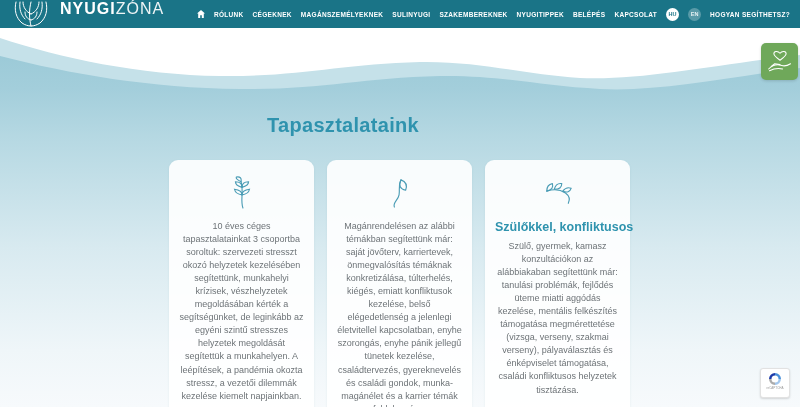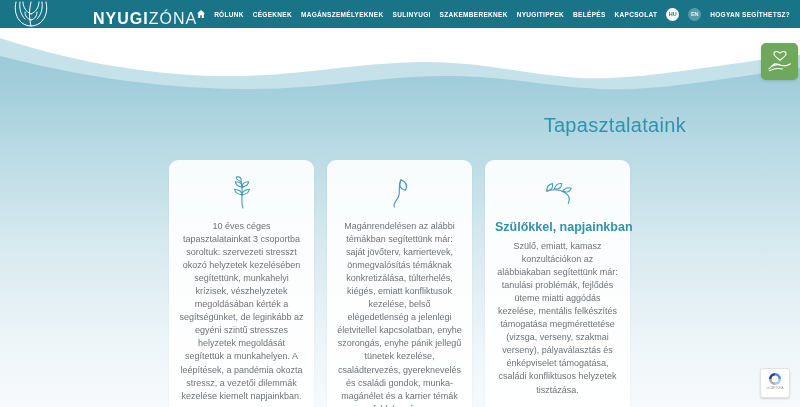--- a/index.html
+++ b/index.html
@@ -10,21 +10,21 @@
     position:relative;
   }
 
   
   .header {
     position:absolute; top:0; left:0; width:800px; height:28px;
     background:#1a7487;
     display:flex; align-items:center;
     z-index:10;
   }
-  .logo { display:flex; align-items:flex-end; margin-left:8px;gap:33px; }
+  .logo { display:flex; align-items:flex-start; margin-left:8px; }
   .logo-icon { width:46px; height:28px; flex:0 0 auto; }
   .logo-text { color:#ffffff; font-size:16px; letter-spacing:1px; margin-left:6px; white-space:nowrap; }
   .logo-text b { font-weight:700; }
   .logo-text span { font-weight:300; opacity:.92; }
 
   .nav {
     margin-left:auto; margin-right:10px;
     display:flex; align-items:center; gap:9px;
   }
   .nav-item {
@@ -45,22 +45,22 @@
   .hero {
     position:absolute; top:28px; left:0; width:800px; height:379px;
     background:linear-gradient(180deg,
       #96c7d5 0%, #a3cedb 16%, #b7d9e3 30%,
       #d8eaf0 58%, #eff6f9 85%, #f7fafc 100%);
   }
   .wave-svg { position:absolute; top:0; left:0; width:800px; height:95px; display:block; }
 
   .hero-title {
     position:absolute; top:86px; left:0; width:686px;
-    text-align:right;
-    color:#2f93ae; font-size:20px; font-weight:400;
+    text-align:center;
+    color:#2f93ae; font-size:20px; font-weight:700;
     letter-spacing:.3px;
   }
 
   
   .cards {
     position:absolute; top:132px; left:169px;
     display:flex; gap:13px;
   }
   .card {
     width:145px; min-height:280px;
@@ -174,22 +174,22 @@
       <p class="card-text">Magánrendelésen az alábbi témákban segítettünk már: saját jövőterv, karriertevek, önmegvalósítás témáknak konkretizálása, túlterhelés, kiégés, emiatt konfliktusok kezelése, belső elégedetlenség a jelenlegi életvitellel kapcsolatban, enyhe szorongás, enyhe pánik jellegű tünetek kezelése, családtervezés, gyereknevelés és családi gondok, munka-magánélet és a karrier témák feldolgozása.</p>
     </div>
 
     <div class="card">
       <svg class="card-icon" viewBox="0 0 32 36" fill="none" stroke="#4a9cb5" stroke-width="1.2" stroke-linecap="round">
         <path d="M4 16 C10 14 18 14 24 18 C28 21 29 25 27 29"></path>
         <path d="M4 16 q0 -7 6 -8 q2 6 -6 8"></path>
         <path d="M12 14 q2 -7 8 -6 q0 6 -8 6"></path>
         <path d="M21 16 q4 -5 9 -3 q-2 6 -9 3"></path>
       </svg>
-      <h2 class="card-title">Szülőkkel, napjainkban</h2>
-      <p class="card-text">Szülő, emiatt, kamasz konzultációkon az alábbiakaban segítettünk már: tanulási problémák, fejlődés üteme miatti aggódás kezelése, mentális felkészítés támogatása megmérettetése (vizsga, verseny, szakmai verseny), pályaválasztás és énképviselet támogatása, családi konfliktusos helyzetek tisztázása.</p>
+      <h2 class="card-title">Szülőkkel, konfliktusos</h2>
+      <p class="card-text">Szülő, gyermek, kamasz konzultációkon az alábbiakaban segítettünk már: tanulási problémák, fejlődés üteme miatti aggódás kezelése, mentális felkészítés támogatása megmérettetése (vizsga, verseny, szakmai verseny), pályaválasztás és énképviselet támogatása, családi konfliktusos helyzetek tisztázása.</p>
     </div>
 
   </div>
 </section>
 
 <div class="help-badge">
   <svg viewBox="0 0 32 32" fill="none" stroke="#ffffff" stroke-width="1.2" stroke-linecap="round" stroke-linejoin="round">
     <path d="M16 14 C12 11 9 8.5 9 6.5 C9 3.5 13.5 2.8 16 6 C18.5 2.8 23 3.5 23 6.5 C23 8.5 20 11 16 14"></path>
     <path d="M3 24 C8 19 12 18 18 20 C21 21 24 20.5 28 18"></path>
     <path d="M6 21 l4 -3 l6 1"></path>

